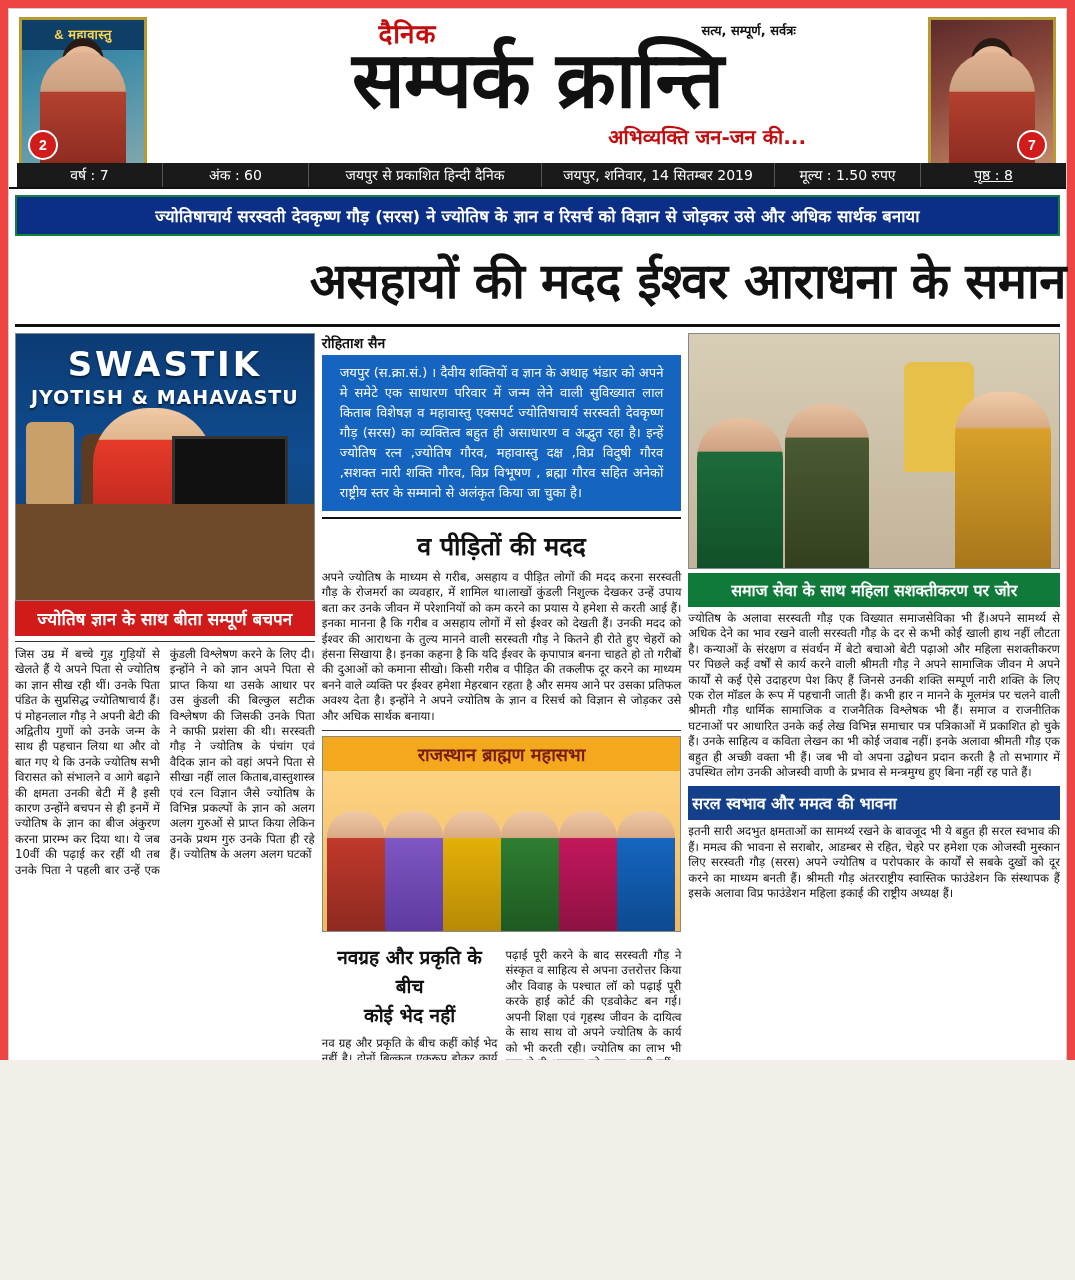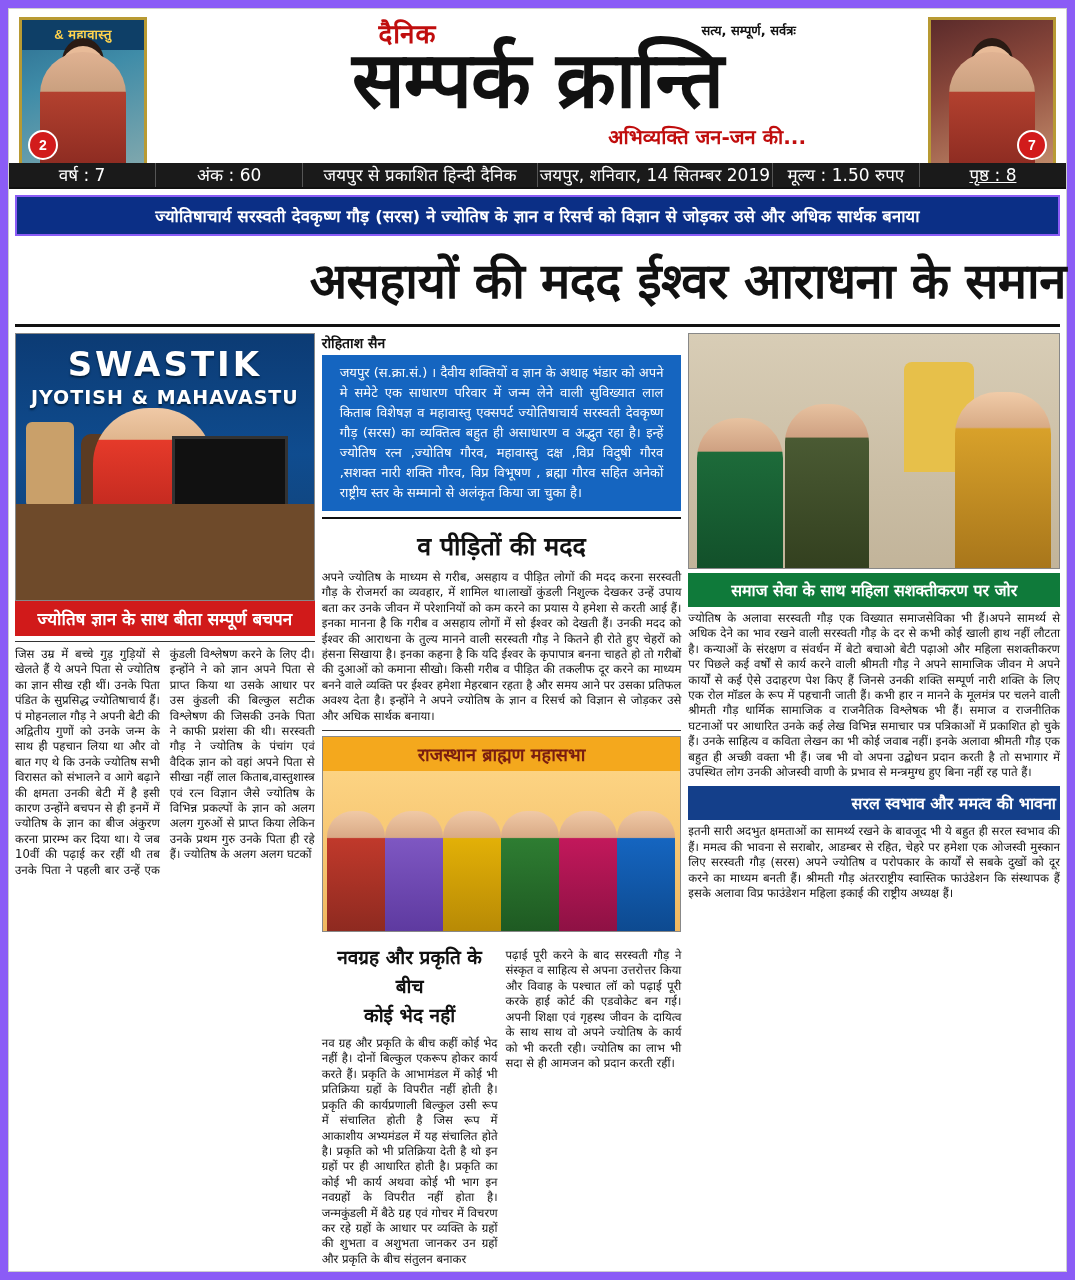--- a/index.html
+++ b/index.html
@@ -1,19 +1,19 @@
 <!DOCTYPE html>
 <html><head>
 <meta charset="utf-8">
 <style>
   html,body{margin:0;padding:0;background:#f2efe9;}
   body{font-family:"Liberation Sans", sans-serif;}
   .page{
-    width:1075px;height:1280px;position:relative;overflow:hidden;
-    background:#8b5cf6;
+    width:1075px;height:1060px;position:relative;overflow:hidden;
+    background:#ef4444;
     box-sizing:border-box;
     padding:8px;
   }
   .inner{
     position:relative;width:1059px;height:1264px;
     border:1px solid #cfcfcf;
     background:#fff;
     box-sizing:border-box;
   }
 
@@ -70,31 +70,31 @@
     font-family:"DejaVu Sans", sans-serif;
     font-size:78px;line-height:82px;font-weight:bold;color:#111;
     letter-spacing:-1px;margin-top:-6px;
   }
   .mast-sub{
     font-family:"DejaVu Sans", sans-serif;
     font-size:20px;font-weight:bold;color:#c00d0d;margin-top:2px;
     text-align:right;padding-right:110px;
   }
   .mast-strip{
-    position:absolute;left:0;right:0;bottom:0;height:24px;background:#1a1a1a;
-    display:flex;align-items:center;color:#fff;font-size:17px;
+    position:absolute;left:8px;right:0;bottom:0;height:24px;background:#1a1a1a;
+    display:flex;align-items:center;color:#fff;font-size:14px;
     font-family:"DejaVu Sans", sans-serif;
   }
   .mast-strip div{flex:1;text-align:center;border-right:1px solid #555;line-height:24px;}
   .mast-strip div:last-child{border-right:none;text-decoration:underline;}
   .mast-strip .wide{flex:1.6;}
 
   
   .red-banner{
-    margin:6px 6px 0 6px;background:#0b2f86;border:2px solid #8b5cf6;
+    margin:6px 6px 0 6px;background:#0b2f86;border:2px solid #15803d;
   }
   .red-banner .in{
     background:#0b2f86;color:#ffffff;text-align:center;
     font-family:"DejaVu Sans", sans-serif;font-size:16.5px;font-weight:bold;
     padding:7px 6px;letter-spacing:.2px;
   }
   .headline{
     text-align:right;font-family:"DejaVu Sans", sans-serif;
     font-size:49px;font-weight:bold;color:#111;padding:10px 0 12px;
     letter-spacing:-.5px;
@@ -143,21 +143,21 @@
   .cap-red{
     background:#d11a1a;color:#fff;font-family:"DejaVu Sans", sans-serif;
     font-weight:bold;font-size:17px;text-align:center;padding:6px 4px;
   }
   .cap-green{
     background:#0f7a3a;color:#fff;font-family:"DejaVu Sans", sans-serif;
     font-weight:bold;font-size:16px;text-align:center;padding:6px 4px;
   }
   .cap-blue{
     background:#143f8a;color:#fff;font-family:"DejaVu Sans", sans-serif;
-    font-weight:bold;font-size:16px;text-align:right;padding:6px 4px;
+    font-weight:bold;font-size:16px;text-align:left;padding:6px 4px;
   }
 
   .subhead-center{
     text-align:center;font-family:"DejaVu Sans", sans-serif;font-weight:bold;
     font-size:25px;line-height:31px;color:#111;padding:6px 4px 8px;
   }
   .subhead-mid{
     text-align:center;font-family:"DejaVu Sans", sans-serif;font-weight:bold;
     font-size:19px;line-height:29px;color:#111;padding:5px 4px 6px;
   }

